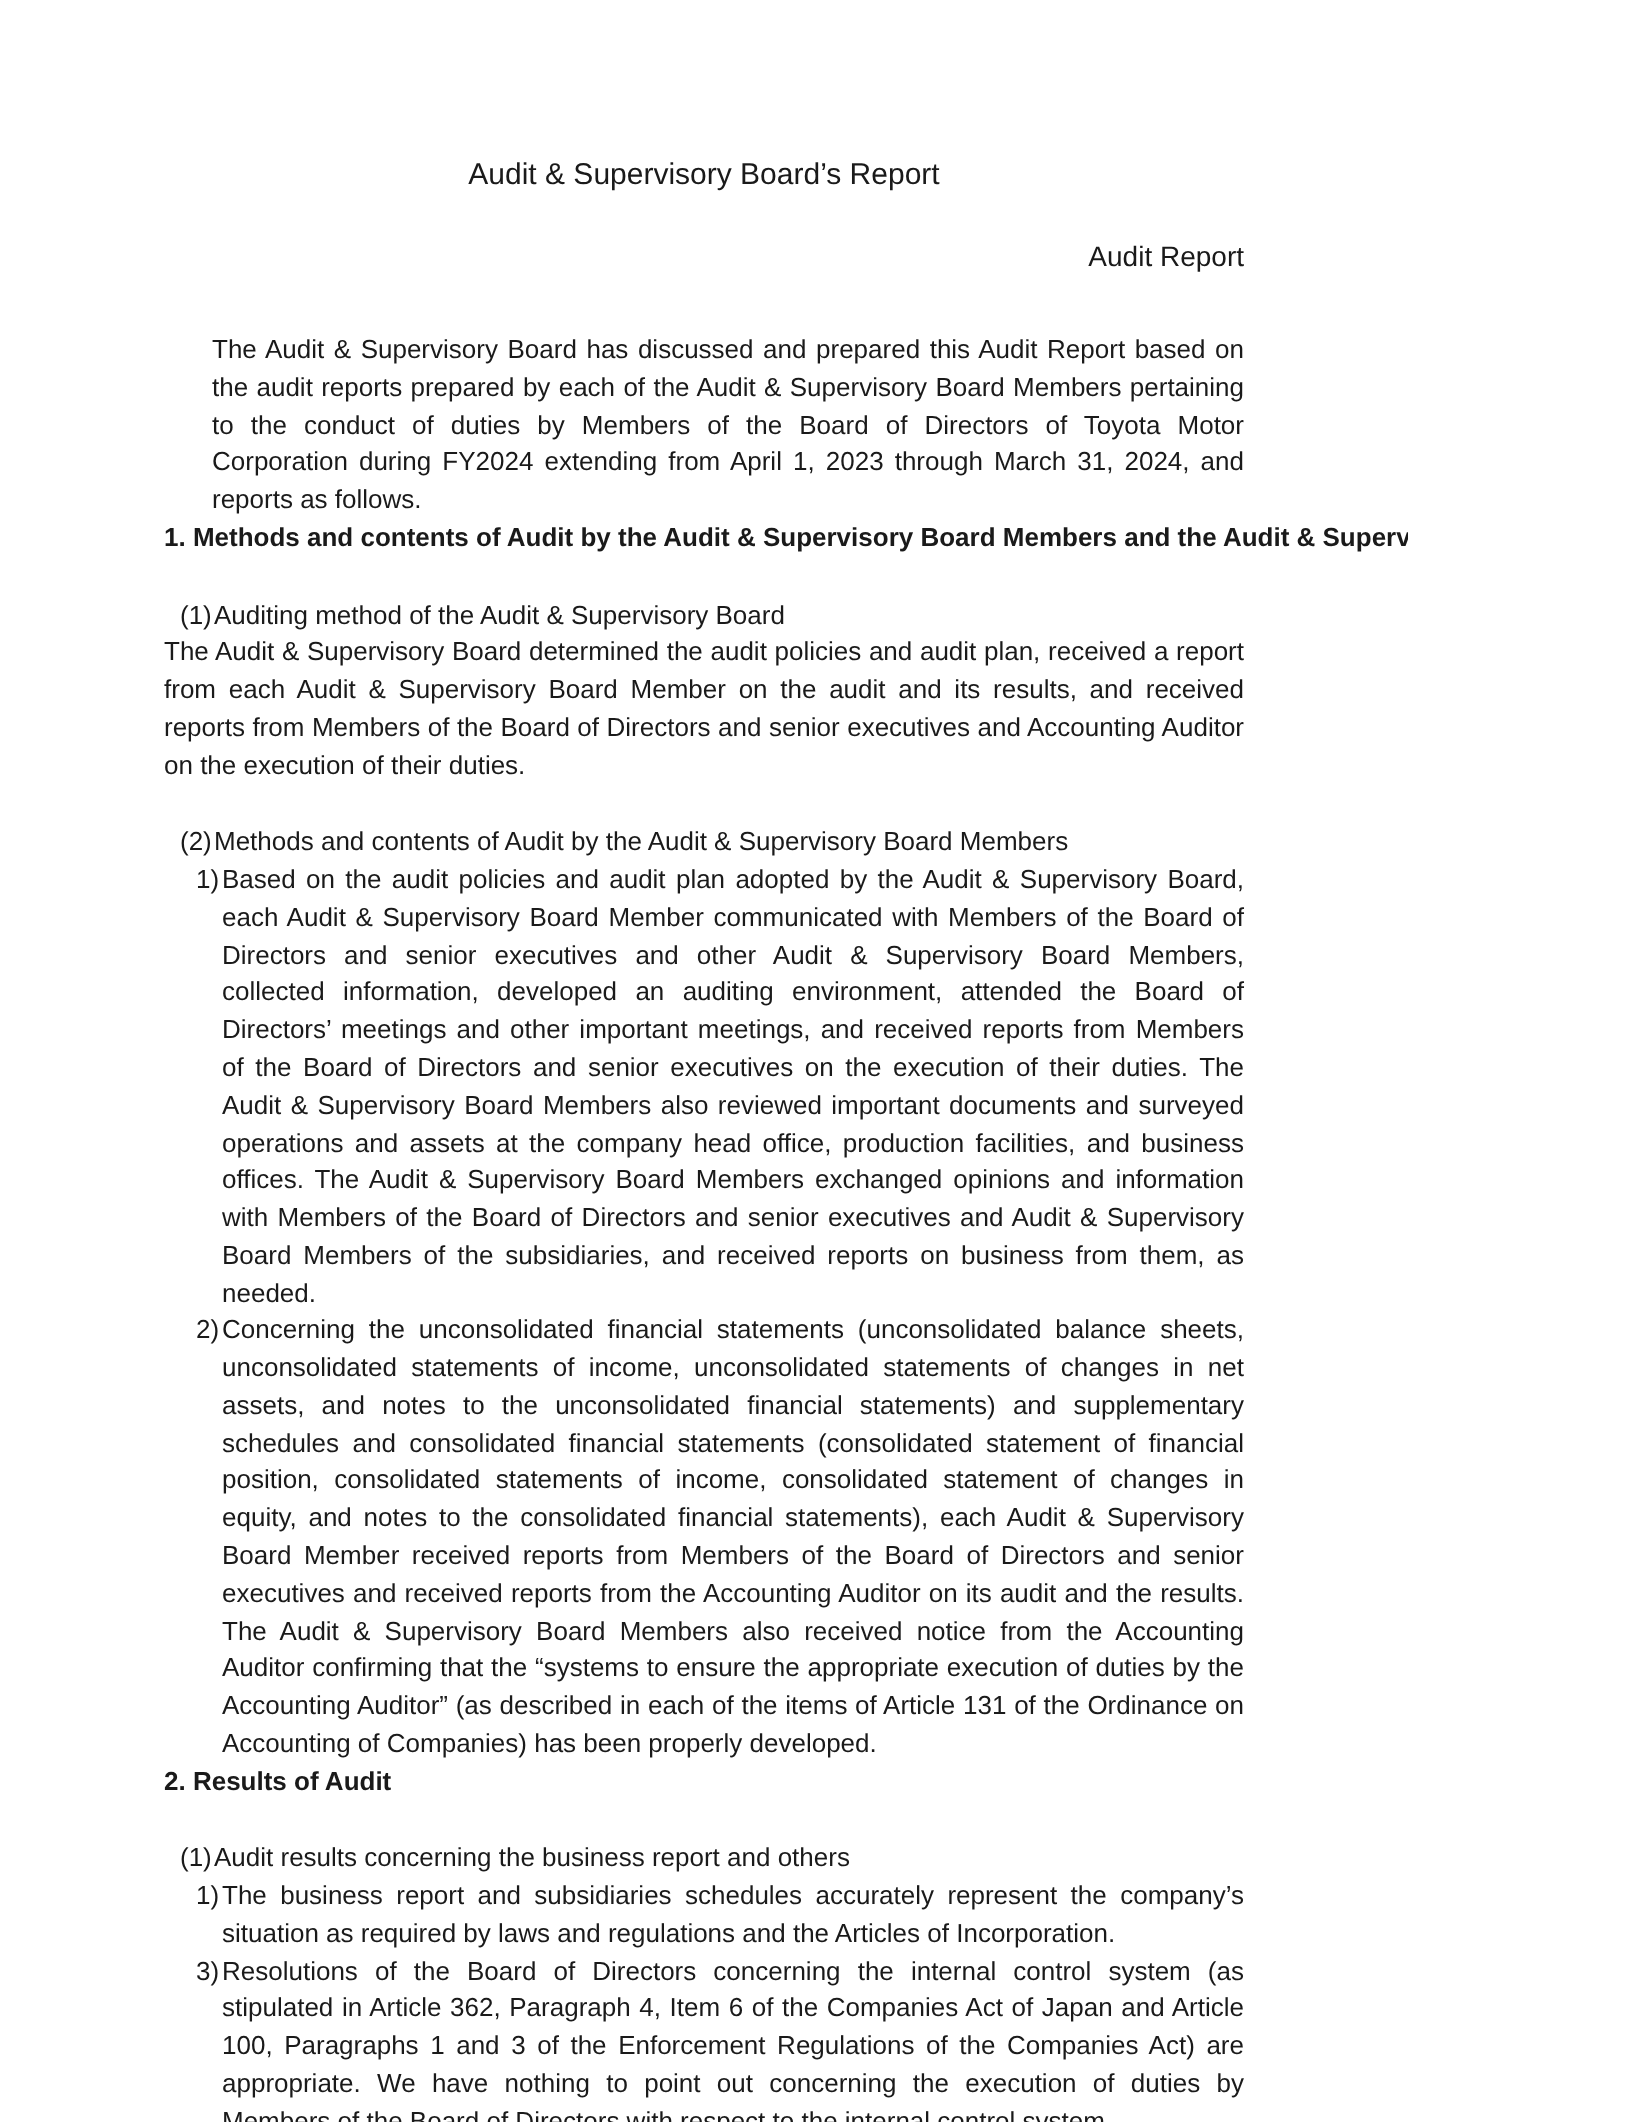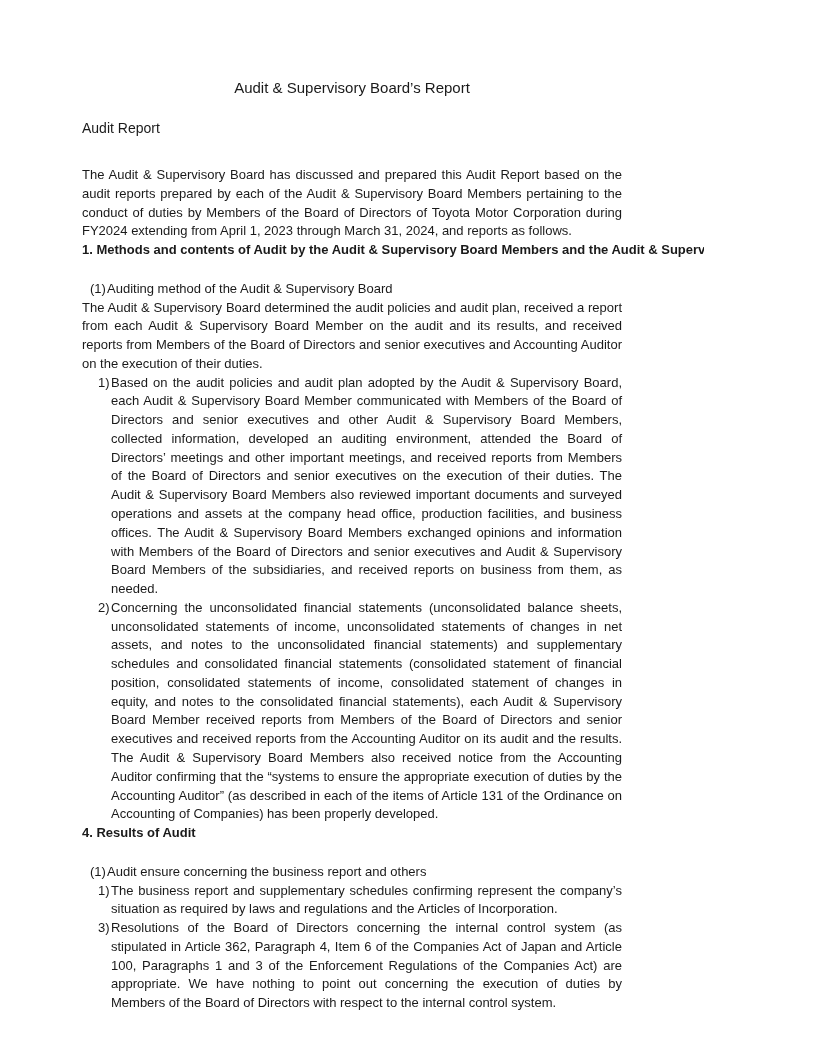--- a/index.html
+++ b/index.html
@@ -20,28 +20,29 @@
     line-height: 18.76px;
     overflow: hidden;
   }
   p { margin: 0; }
   .title {
     text-align: center;
     font-size: 15px;
     line-height: 20px;
   }
   .subtitle {
-    text-align: left;
+    text-align: right;
     font-size: 14px;
     line-height: 20px;
     margin-top: 20px;
   }
   .intro {
     margin-top: 28px;
     text-align: justify;
+    margin-left: 24px;
   }
   .h-num {
     white-space: nowrap;
     font-weight: bold;
   }
   .paren-h {
     margin-left: 8px;
     margin-top: 20px;
   }
   .plabel {
@@ -77,29 +78,30 @@
   <p class="subtitle">Audit Report</p>
 
   <p class="intro">The Audit &amp; Supervisory Board has discussed and prepared this Audit Report based on the audit reports prepared by each of the Audit &amp; Supervisory Board Members pertaining to the conduct of duties by Members of the Board of Directors of Toyota Motor Corporation during FY2024 extending from April 1, 2023 through March 31, 2024, and reports as follows.</p>
 
   <p class="h-num">1. Methods and contents of Audit by the Audit &amp; Supervisory Board Members and the Audit &amp; Supervisory Board</p>
 
   <p class="paren-h"><span class="plabel">(1)</span><span>Auditing method of the Audit &amp; Supervisory Board</span></p>
 
   <p class="paren-body">The Audit &amp; Supervisory Board determined the audit policies and audit plan, received a report from each Audit &amp; Supervisory Board Member on the audit and its results, and received reports from Members of the Board of Directors and senior executives and Accounting Auditor on the execution of their duties.</p>
 
+  <p class="paren-h"><span class="plabel">(2)</span><span>Methods and contents of Audit by the Audit &amp; Supervisory Board Members</span></p>
 
   <p class="num-item"><span class="nlabel">1)</span><span>Based on the audit policies and audit plan adopted by the Audit &amp; Supervisory Board, each Audit &amp; Supervisory Board Member communicated with Members of the Board of Directors and senior executives and other Audit &amp; Supervisory Board Members, collected information, developed an auditing environment, attended the Board of Directors’ meetings and other important meetings, and received reports from Members of the Board of Directors and senior executives on the execution of their duties. The Audit &amp; Supervisory Board Members also reviewed important documents and surveyed operations and assets at the company head office, production facilities, and business offices. The Audit &amp; Supervisory Board Members exchanged opinions and information with Members of the Board of Directors and senior executives and Audit &amp; Supervisory Board Members of the subsidiaries, and received reports on business from them, as needed.</span></p>
 
   <p class="num-item"><span class="nlabel">2)</span><span>Concerning the unconsolidated financial statements (unconsolidated balance sheets, unconsolidated statements of income, unconsolidated statements of changes in net assets, and notes to the unconsolidated financial statements) and supplementary schedules and consolidated financial statements (consolidated statement of financial position, consolidated statements of income, consolidated statement of changes in equity, and notes to the consolidated financial statements), each Audit &amp; Supervisory Board Member received reports from Members of the Board of Directors and senior executives and received reports from the Accounting Auditor on its audit and the results. The Audit &amp; Supervisory Board Members also received notice from the Accounting Auditor confirming that the “systems to ensure the appropriate execution of duties by the Accounting Auditor” (as described in each of the items of Article 131 of the Ordinance on Accounting of Companies) has been properly developed.</span></p>
 
-  <p class="h-num">4. Results of Audit</p>
+  <p class="h-num">2. Results of Audit</p>
 
-  <p class="paren-h"><span class="plabel">(1)</span><span>Audit ensure concerning the business report and others</span></p>
+  <p class="paren-h"><span class="plabel">(1)</span><span>Audit results concerning the business report and others</span></p>
 
-  <p class="num-item"><span class="nlabel">1)</span><span>The business report and supplementary schedules confirming represent the company’s situation as required by laws and regulations and the Articles of Incorporation.</span></p>
+  <p class="num-item"><span class="nlabel">1)</span><span>The business report and subsidiaries schedules accurately represent the company’s situation as required by laws and regulations and the Articles of Incorporation.</span></p>
 
 
   <p class="num-item"><span class="nlabel">3)</span><span>Resolutions of the Board of Directors concerning the internal control system (as stipulated in Article 362, Paragraph 4, Item 6 of the Companies Act of Japan and Article 100, Paragraphs 1 and 3 of the Enforcement Regulations of the Companies Act) are appropriate. We have nothing to point out concerning the execution of duties by Members of the Board of Directors with respect to the internal control system.</span></p>
 
   <p class="page-number">100</p>
 
 </div>
 
 </body></html>

